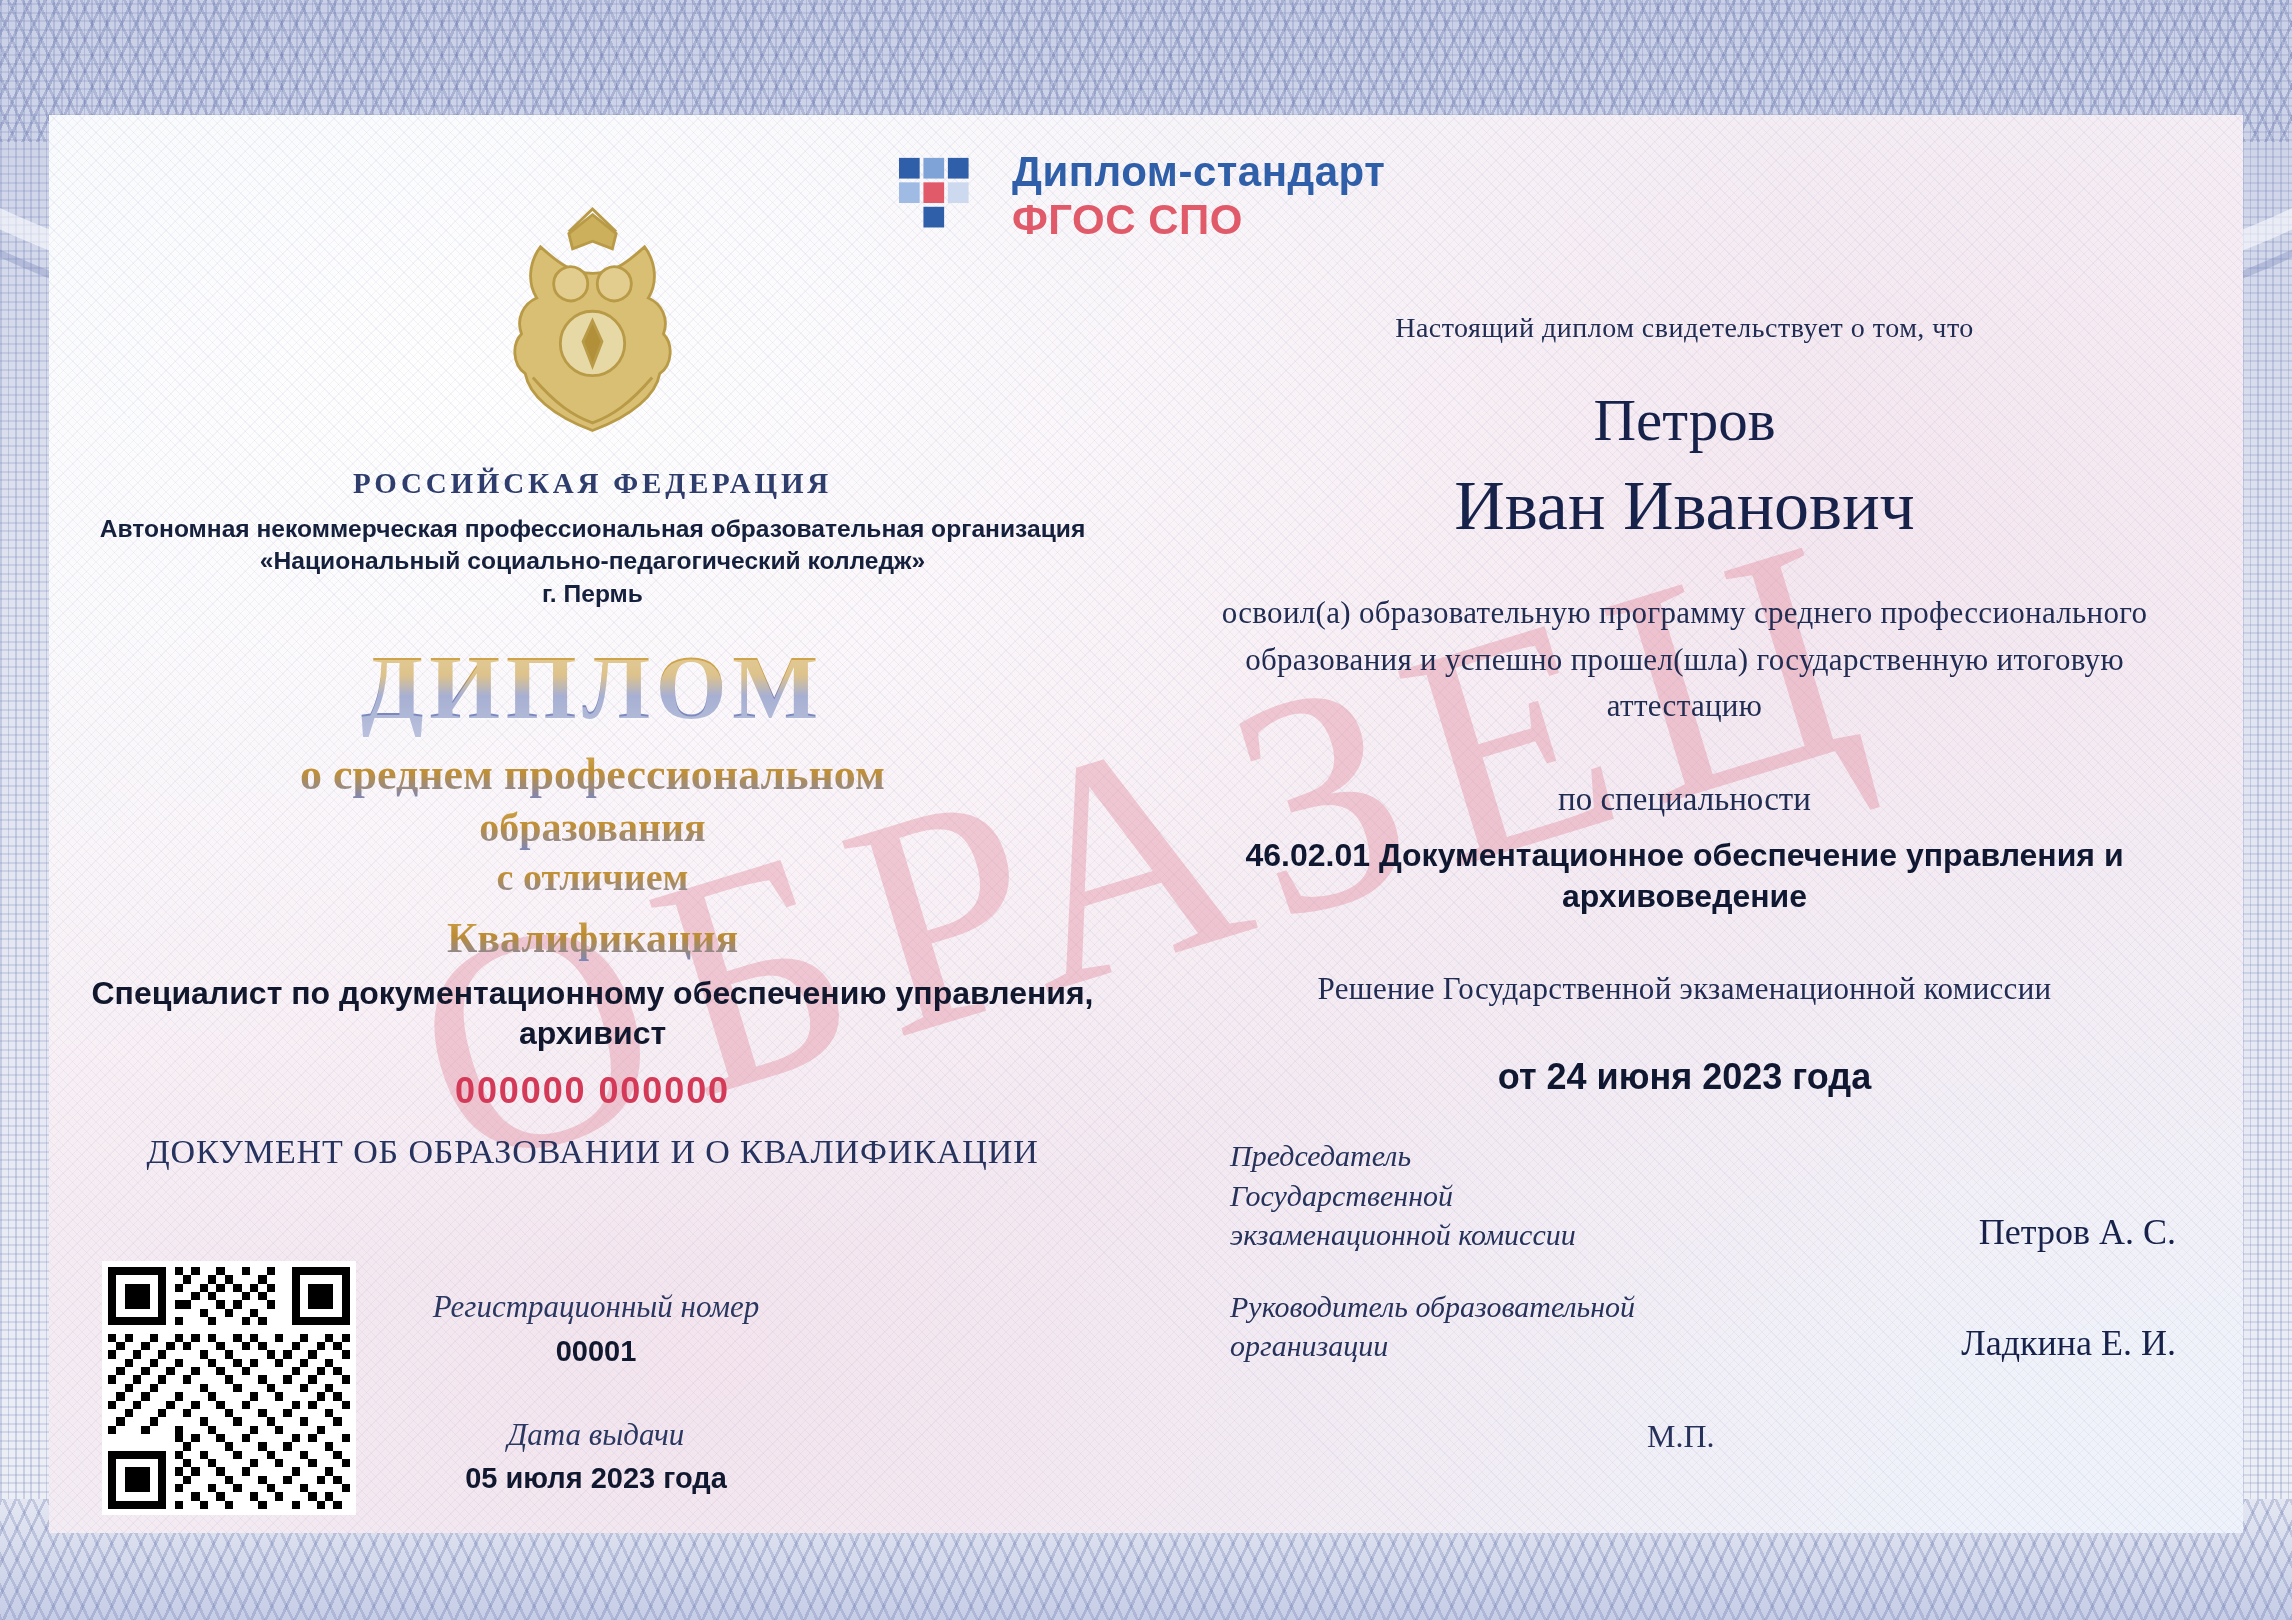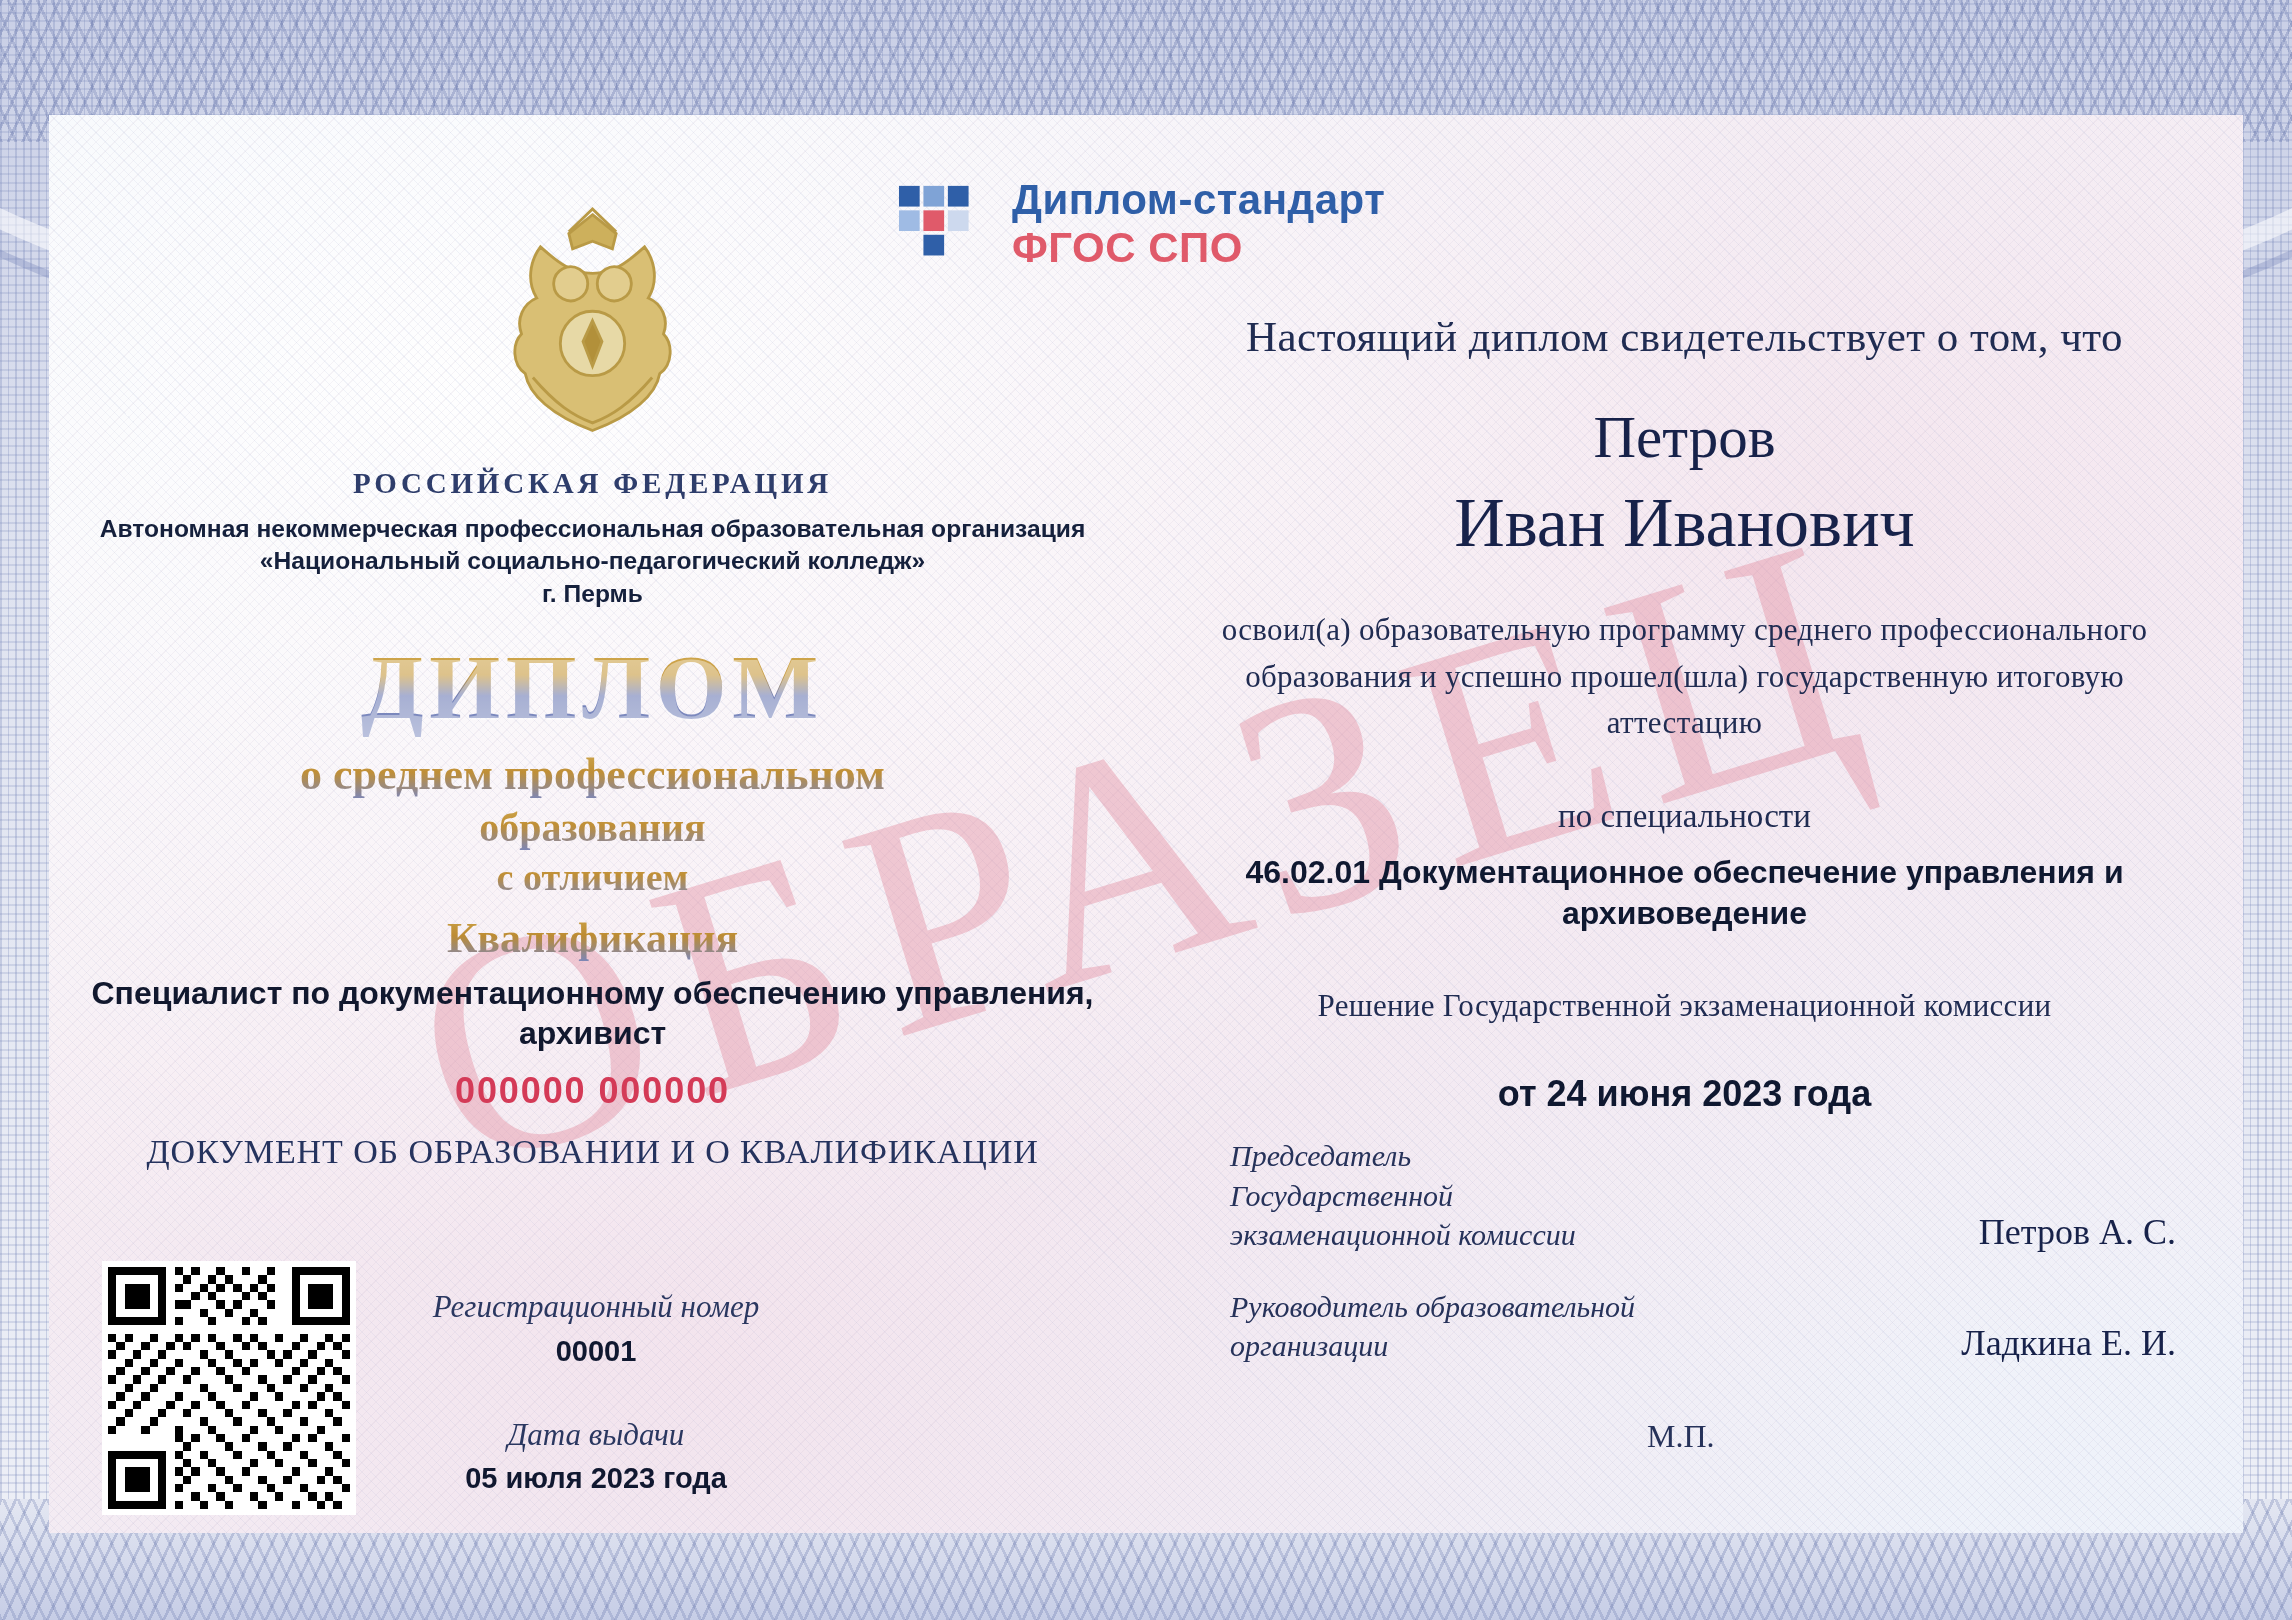--- a/index.html
+++ b/index.html
@@ -107,21 +107,21 @@
     font-family: "Liberation Serif", serif;
     white-space: nowrap;
     pointer-events: none;
     user-select: none;
   }
 
   
   .logo {
     position: absolute;
     left: 897px;
-    top: 179px;
+    top: 151px;
     display: flex;
     align-items: center;
     gap: 17px;
   }
   .logo-mark {
     width: 98px;
     height: 79px;
     position: relative;
   }
   .logo-text { line-height: 1; }
@@ -269,21 +269,21 @@
   .right-col {
     position: absolute;
     left: 1202px;
     top: 312px;
     width: 965px;
     text-align: center;
     color: #202c52;
   }
   .r-intro {
     font-family: "Liberation Serif", serif;
-    font-size: 43px;
+    font-size: 28px;
     letter-spacing: 0.5px;
   }
   .r-surname {
     margin-top: 42px;
     font-family: "Liberation Serif", serif;
     font-size: 59px;
     color: #17224a;
   }
   .r-name {
     margin-top: 11.4px;

